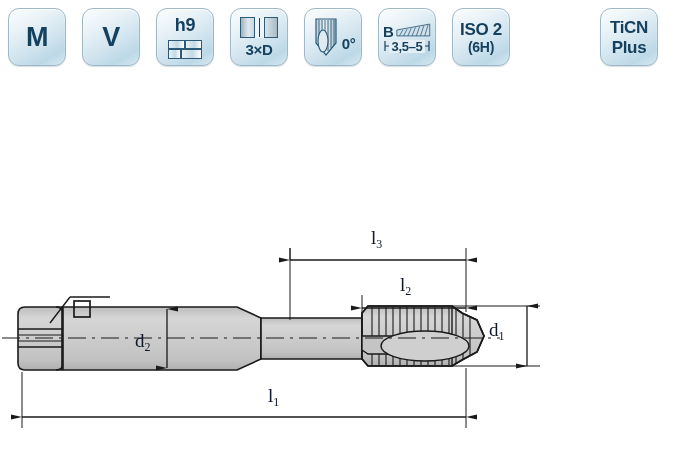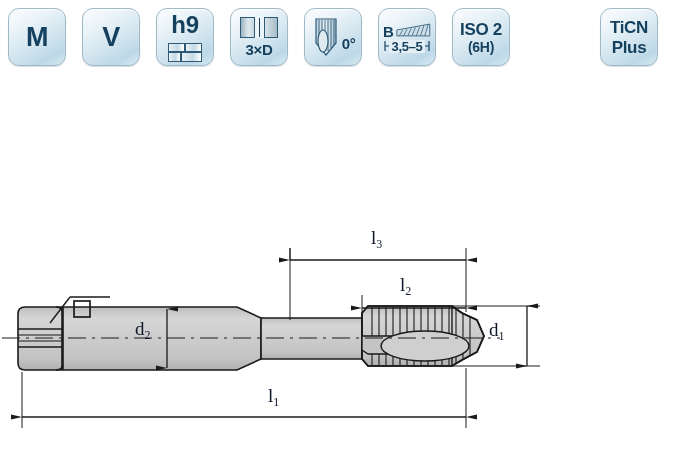--- a/index.html
+++ b/index.html
@@ -47,21 +47,21 @@
     font-weight: bold;
     line-height: 1.0;
     text-align: center;
     letter-spacing: -0.3px;
   }
   .btxt.big    { font-size: 27px; }
   .btxt.two1   { font-size: 17px; }
   .btxt.two2   { font-size: 17px; margin-top: 3px; }
   .btxt.iso1   { font-size: 17px; }
   .btxt.iso2   { font-size: 14px; margin-top: 2px; }
-  .btxt.h9lab  { font-size: 24px; margin-bottom: 6px; }
+  .btxt.h9lab  { font-size: 18px; margin-bottom: 6px; }
   .btxt.dlab   { font-size: 15px; margin-top: 4px; }
   .btxt.deg    { font-size: 15px; }
   .btxt.blab   { font-size: 15px; }
   .btxt.range  { font-size: 13px; }
 
   
   .tol-graphic {
     width: 34px; height: 19px;
     position: relative;
   }
@@ -335,21 +335,21 @@
     </g>
 
     <g>
       <line x1="22" y1="292" x2="22" y2="348" stroke="#1a1a1a" stroke-width="1"></line>
       <line x1="466" y1="288" x2="466" y2="348" stroke="#1a1a1a" stroke-width="1"></line>
       <line x1="22" y1="337" x2="466" y2="337" stroke="#1a1a1a" stroke-width="1.3" marker-start="url(#arrL)" marker-end="url(#arrR)"></line>
     </g>
   </svg>
 
   
-  <div class="dim-label" style="left:135px; top:238px;">
+  <div class="dim-label" style="left:135px; top:250px;">
     <span>d</span><sub>2</sub>
   </div>
 
   <div class="dim-label" style="left:489px; top:239px;">
     <span>d</span><sub>1</sub>
   </div>
 
   <div class="dim-label" style="left:371px; top:147px;">
     <span>l</span><sub>3</sub>
   </div>

